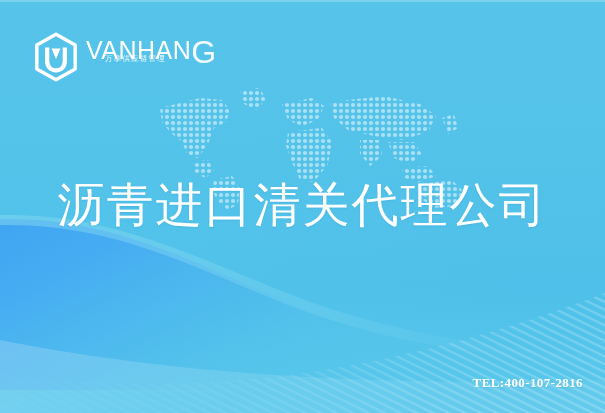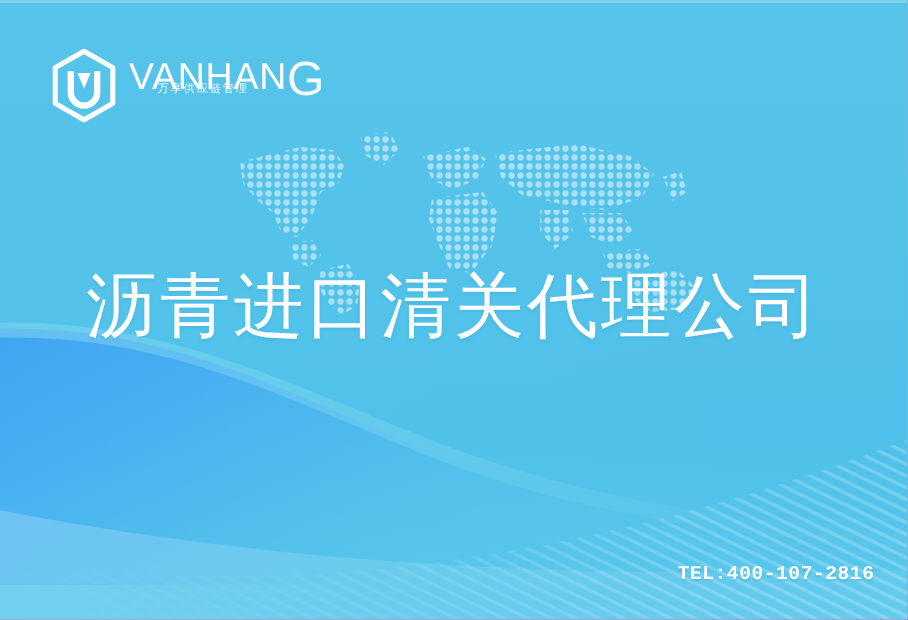--- a/index.html
+++ b/index.html
@@ -113,21 +113,21 @@
     letter-spacing: 2px;
     color: #ffffff;
     white-space: nowrap;
     text-shadow: 0 1px 2px rgba(40,140,185,0.18);
   }
   
   .tel {
     position: absolute;
     right: 22px;
     top: 375px;
-    font-family: Liberation Mono, monospace;
+    font-family: Liberation Serif, serif;
     font-size: 13px;
     font-weight: 700;
     letter-spacing: 0.4px;
     color: #ffffff;
     white-space: nowrap;
     text-shadow: 0 1px 1px rgba(40,140,185,0.25);
   }
 </style>
 </head>
 <body>

